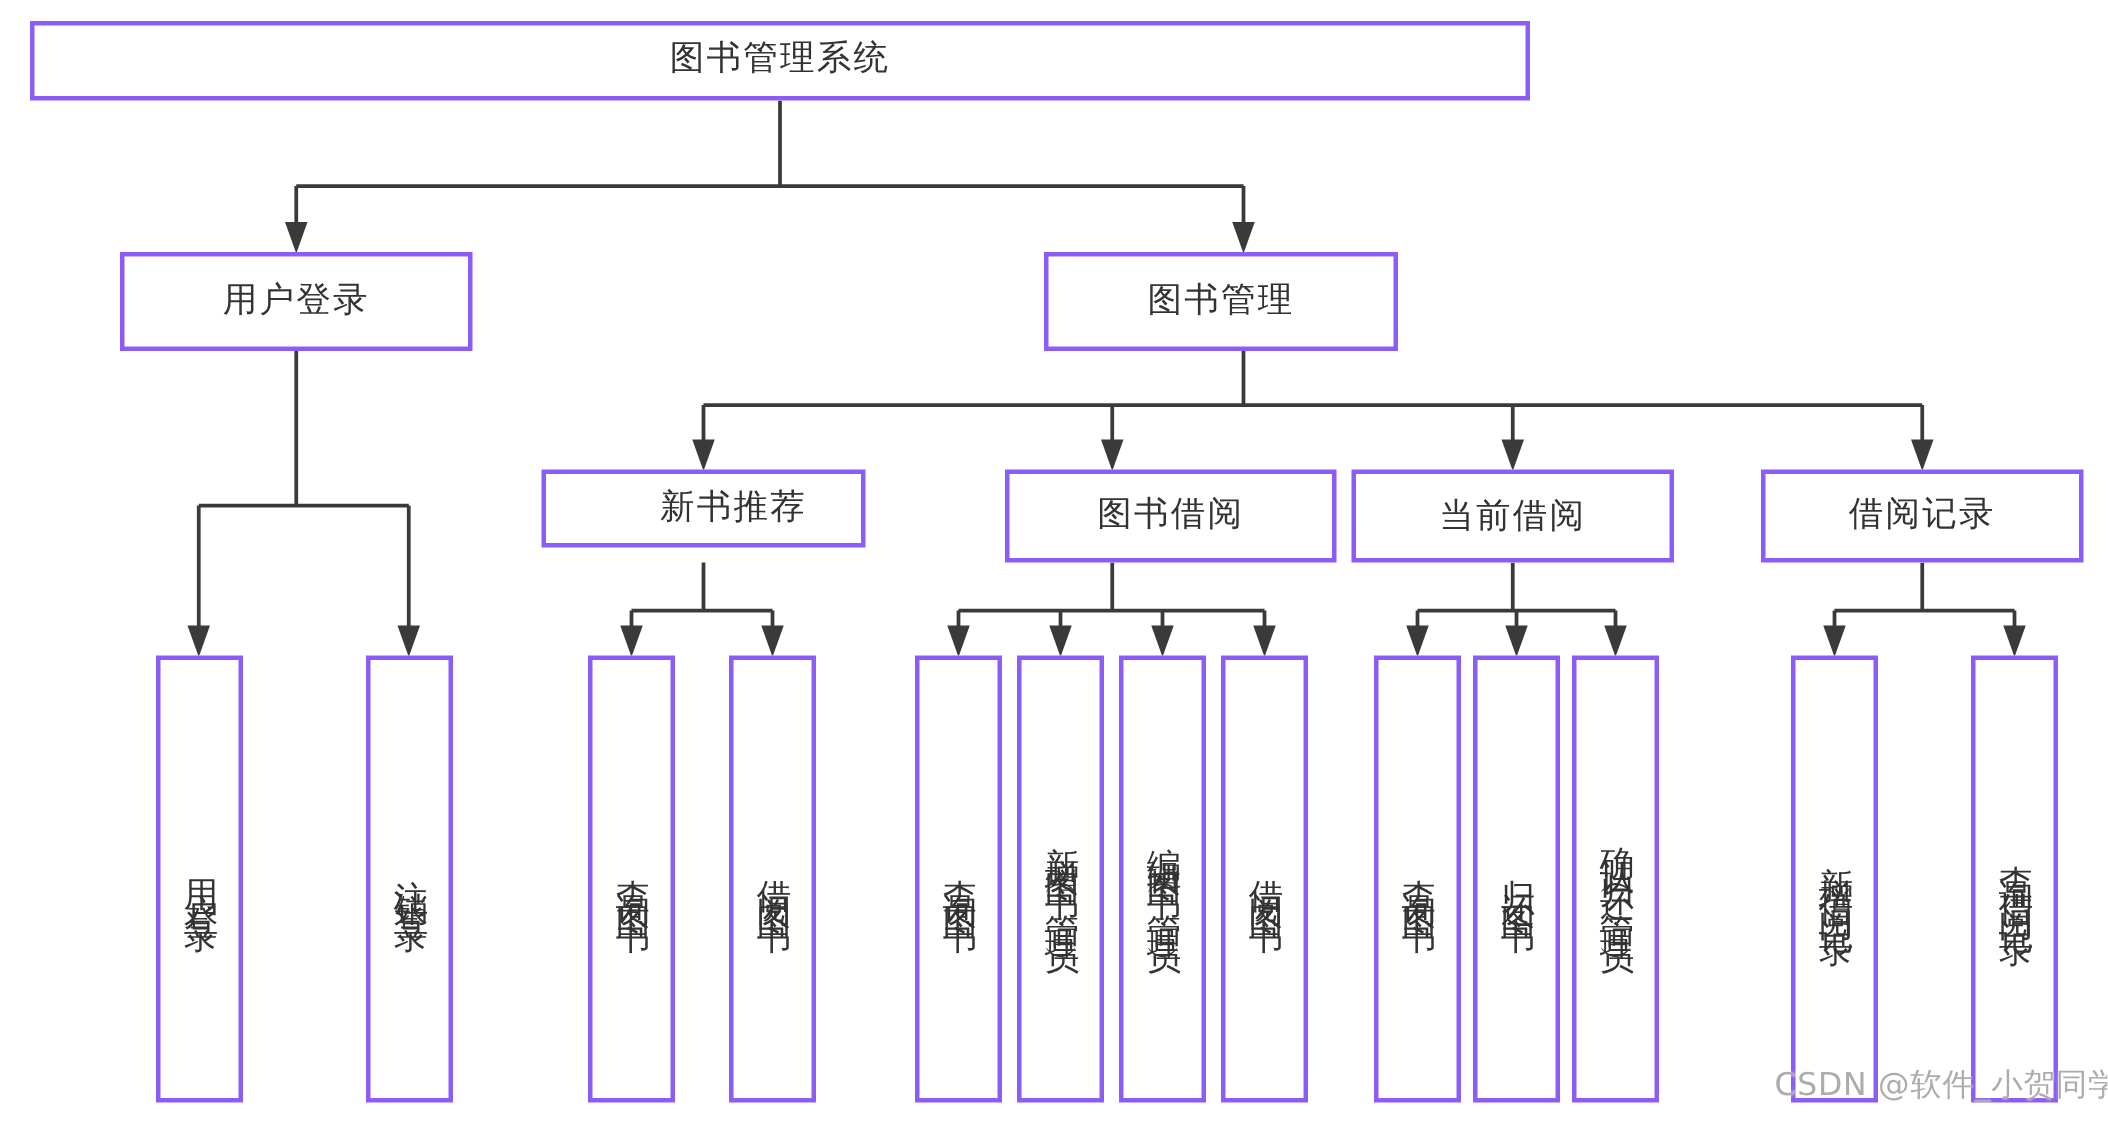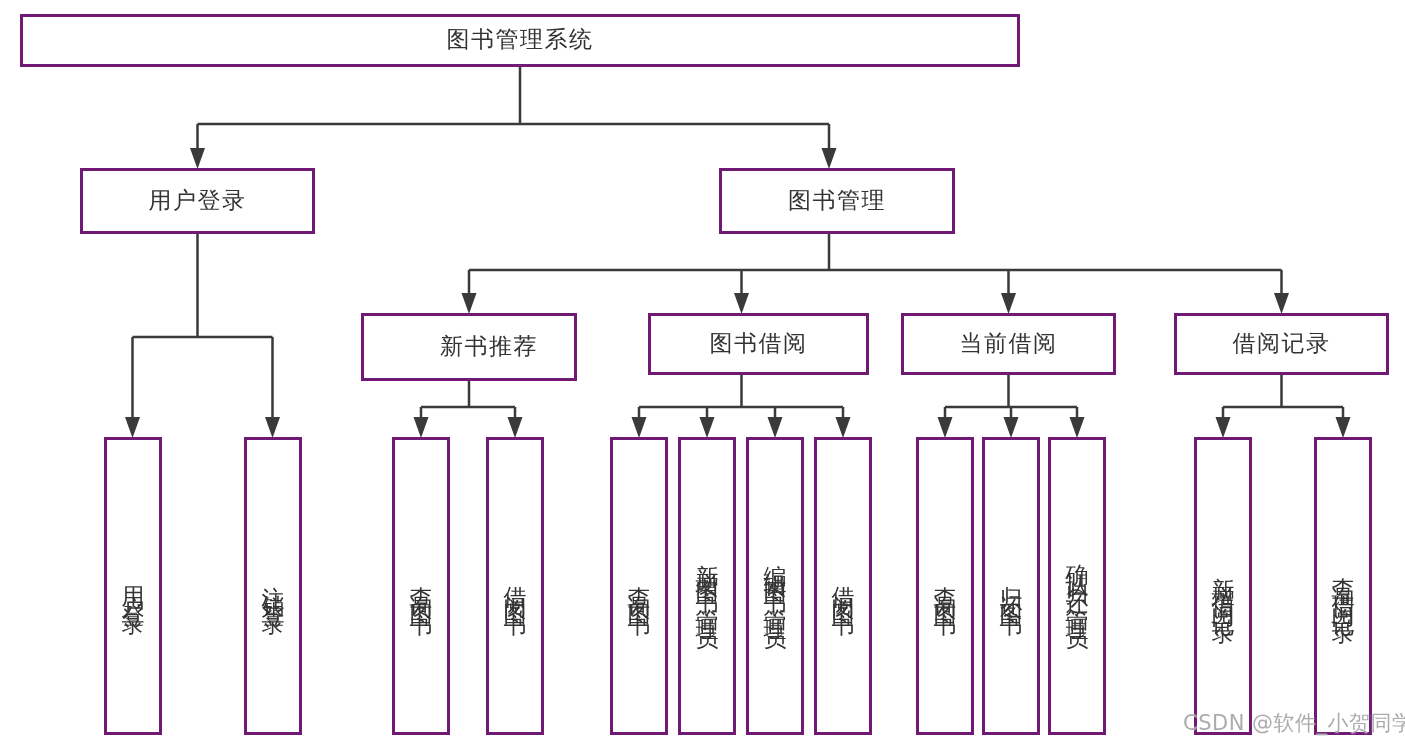--- a/index.html
+++ b/index.html
@@ -14,21 +14,21 @@
   .connectors {
     position: absolute;
     left: 0; top: 0;
     width: 1405px; height: 747px;
     pointer-events: none;
   }
   .box {
     position: absolute;
     box-sizing: border-box;
     background: #ffffff;
-    border: 3px solid #701a75;
+    border: 3px solid #8b5cf6;
     color: #333333;
     display: flex;
     align-items: center;
     justify-content: center;
     font-size: 23px;
     letter-spacing: 1.5px;
     white-space: nowrap;
     line-height: 1;
   }
   .hbox { padding-bottom: 2px; }
@@ -84,24 +84,24 @@
       <polygon points="1003.5,417 1018.5,417 1011,438"></polygon>
       <polygon points="1069.5,417 1084.5,417 1077,438"></polygon>
       <polygon points="1215.5,417 1230.5,417 1223,438"></polygon>
       <polygon points="1335.5,417 1350.5,417 1343,438"></polygon>
     </g>
   </svg>
 
   <div class="box hbox" style="left:20px; top:14px; width:1000px; height:53px;">图书管理系统</div>
 
   <div class="box hbox" style="left:80px; top:168px; width:235px; height:66px;">用户登录</div>
-  <div class="box hbox" style="left:719px; top:168px; width:236px; height:66px;">图书管理</div>
+  <div class="box hbox" style="left:696px; top:168px; width:236px; height:66px;">图书管理</div>
 
-  <div class="box hbox" style="left:361px; top:313px; width:216px; height:68px;padding-left:40px;">新书推荐</div>
-  <div class="box hbox" style="left:648px; top:313px; width:221px; height:62px;">图书借阅</div>
+  <div class="box hbox" style="left:361px; top:313px; width:216px; height:52px;padding-left:40px;">新书推荐</div>
+  <div class="box hbox" style="left:670px; top:313px; width:221px; height:62px;">图书借阅</div>
   <div class="box hbox" style="left:901px; top:313px; width:215px; height:62px;font-family:Liberation Serif, serif;">当前借阅</div>
   <div class="box hbox" style="left:1174px; top:313px; width:215px; height:62px;">借阅记录</div>
 
   <div class="box vbox" style="left:104px; top:437px; width:58px; height:298px;">用户登录</div>
   <div class="box vbox" style="left:244px; top:437px; width:58px; height:298px;">注销登录</div>
 
   <div class="box vbox" style="left:392px; top:437px; width:58px; height:298px;">查询图书</div>
   <div class="box vbox" style="left:486px; top:437px; width:58px; height:298px;">借阅图书</div>
 
   <div class="box vbox" style="left:610px; top:437px; width:58px; height:298px;">查询图书</div>

